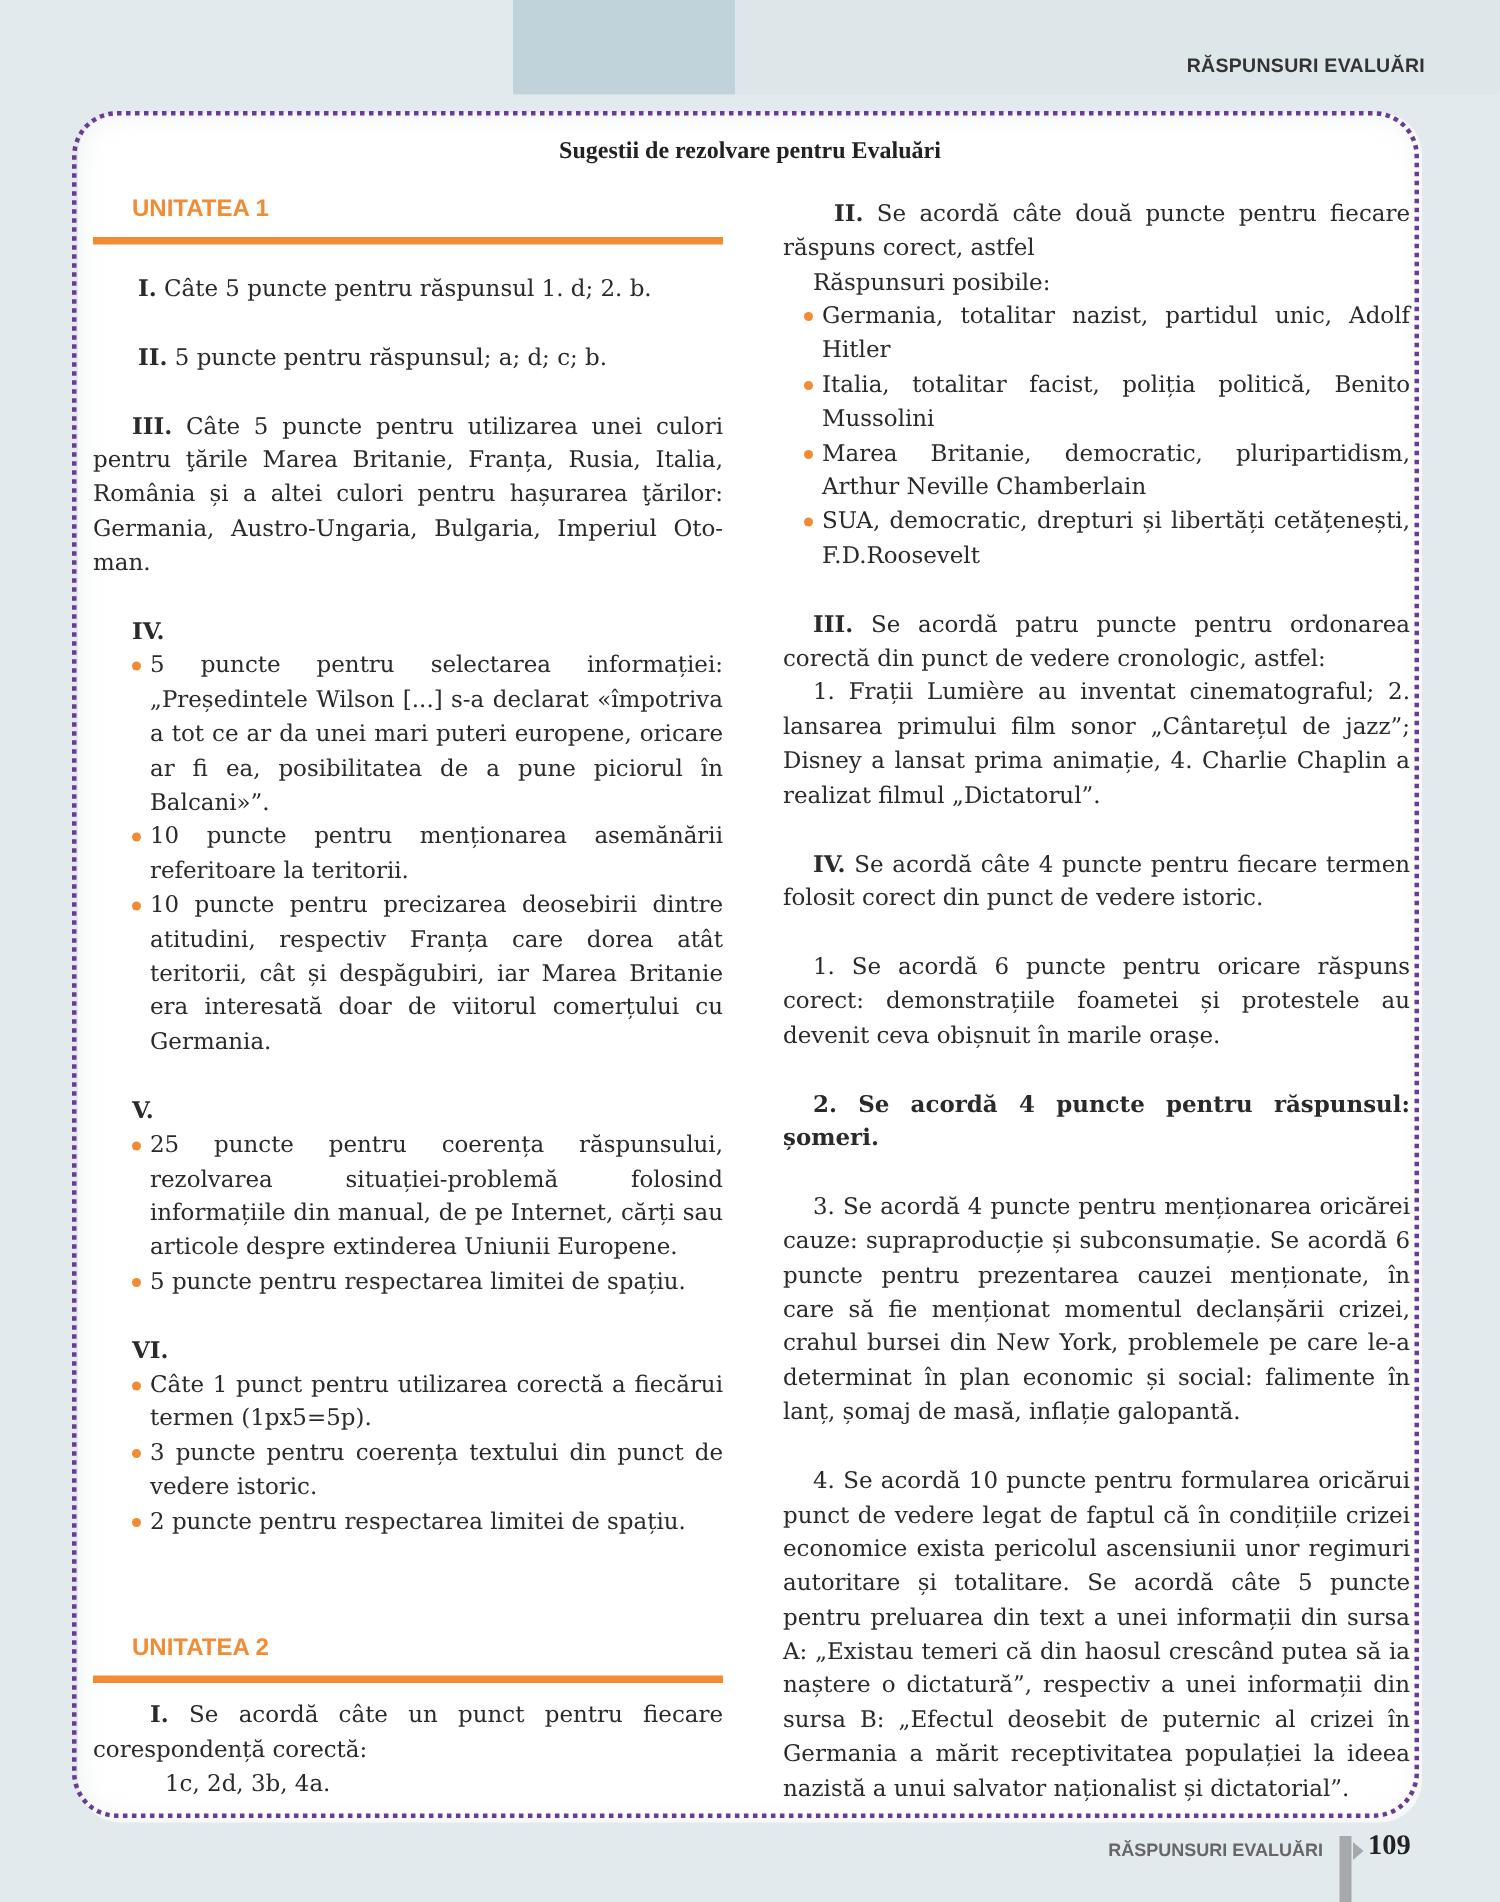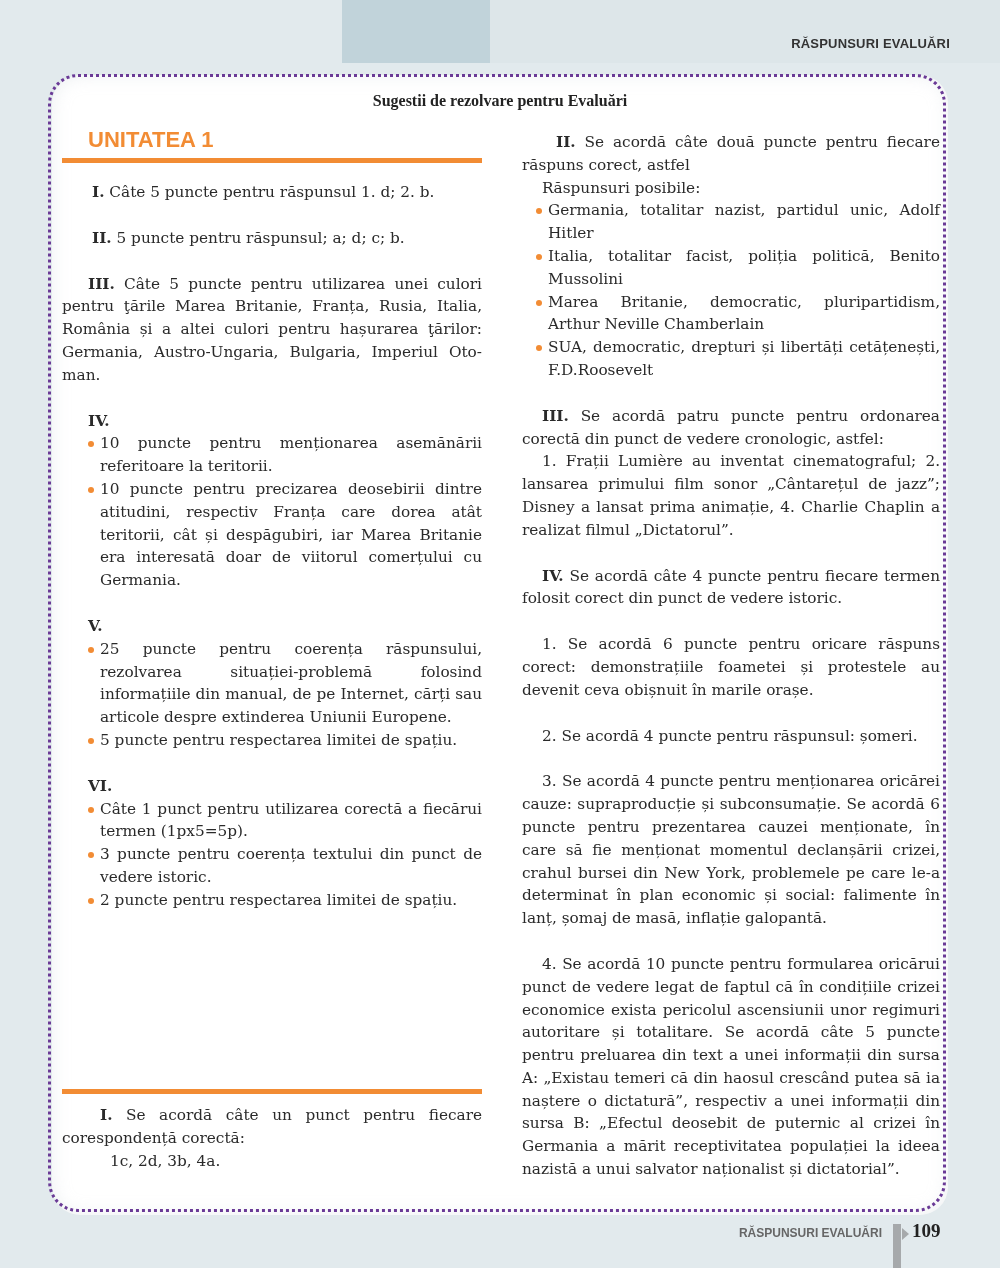--- a/index.html
+++ b/index.html
@@ -34,21 +34,21 @@
   }
   .title {
     position:absolute; left:0; right:0; top:92px; text-align:center;
     font-family:"Liberation Serif", serif; font-weight:bold; font-size:16px; color:#222;
   }
   .col { position:absolute; font-size:15.3px; line-height:22.8px; text-align:justify; }
   .col-left { left:62px; width:420px; top:126px; }
   .col-right { left:522px; width:418px; top:131px; }
   .unit-head {
     font-family:"Liberation Sans", sans-serif; font-weight:bold; color:#f28c34;
-    font-size:22px; line-height:28px; padding-left:26px;
+    font-size:16px; line-height:28px; padding-left:26px;
   }
   .unit-rule { height:5px; background:#f28c34; margin:4px 0 18px 0; }
   p { margin:0; }
   .gap { height:23px; }
   .ind1 { text-indent:30px; }
   .ind2 { padding-left:26px; }
   .ind3 { padding-left:48px; }
   b { font-weight:bold; }
   ul.bl { list-style:none; margin:0; padding:0 0 0 26px; }
   ul.bl li { position:relative; padding-left:12px; }
@@ -94,20 +94,21 @@
 
   <p class="ind1" style="padding-left:0;text-indent:30px;"><b>I.</b><span> Câte 5 puncte pentru  răspunsul 1. d; 2. b.</span></p>
   <div class="gap"></div>
   <p style="text-indent:30px;"><b>II.</b><span> 5 puncte pentru  răspunsul; a; d; c; b.</span></p>
   <div class="gap"></div>
   <p style="text-indent:26px;"><b>III.</b><span> Câte 5 puncte pentru utilizarea unei culori pentru ţările Marea Britanie, Franța, Rusia, Italia, România și a altei culori pentru hașurarea ţărilor: Germania, Austro-Ungaria, Bulgaria, Imperiul Oto­man.</span></p>
   <div class="gap"></div>
 
   <p class="ind2"><b>IV.</b></p>
   <ul class="bl">
+    <li><span class="dot"></span><span>5 puncte pentru selectarea informației: „Președintele Wilson [...] s-a declarat «împotriva a tot ce ar da unei mari puteri europene, oricare ar fi ea, posibilitatea de a pune piciorul în Balcani»”.</span></li>
     <li><span class="dot"></span><span>10 puncte pentru menționarea asemănării referitoare la teritorii.</span></li>
     <li><span class="dot"></span><span>10 puncte pentru precizarea deosebirii dintre atitudini, respectiv Franța care dorea atât teritorii, cât și despăgubiri, iar Marea Britanie era interesată doar de viitorul comerțului cu Germania.</span></li>
   </ul>
   <div class="gap"></div>
 
   <p class="ind2"><b>V.</b></p>
   <ul class="bl">
     <li><span class="dot"></span><span>25 puncte pentru coerența răspunsului, rezolvarea situației-problemă folosind informațiile din manual, de pe Internet, cărți sau articole despre extinderea Uniunii Europene.</span></li>
     <li><span class="dot"></span><span>5 puncte pentru respectarea limitei de spațiu.</span></li>
   </ul>
@@ -115,20 +116,21 @@
 
   <p class="ind2"><b>VI.</b></p>
   <ul class="bl">
     <li><span class="dot"></span><span>Câte 1 punct pentru utilizarea corectă a fiecărui termen (1px5=5p).</span></li>
     <li><span class="dot"></span><span>3 puncte pentru coerența textului din punct de vedere istoric.</span></li>
     <li><span class="dot"></span><span>2 puncte pentru respectarea limitei de spațiu.</span></li>
   </ul>
 </div>
 
 <div class="col" style="left:62px;width:420px;top:1085px;">
+  <div class="unit-head">UNITATEA 2</div>
   <div class="unit-rule" style="margin-bottom:10px;"></div>
   <p style="text-indent:38px;"><b>I.</b><span> Se acordă câte un punct pentru fiecare corespondență corectă:</span></p>
   <p class="ind3">1c, 2d, 3b, 4a.</p>
 </div>
 
 <div class="col col-right">
   <p style="text-indent:34px;"><b>II.</b><span> Se acordă câte două puncte pentru fiecare răspuns corect, astfel</span></p>
   <p style="padding-left:20px;">Răspunsuri posibile:</p>
   <ul class="bl" style="padding-left:14px;">
     <li><span class="dot"></span><span>Germania, totalitar nazist, partidul unic, Adolf Hitler</span></li>
@@ -140,21 +142,21 @@
 
   <p style="text-indent:20px;"><b>III.</b><span> Se acordă patru puncte pentru ordonarea corectă din punct de vedere cronologic, astfel:</span></p>
   <p style="text-indent:20px;">1. Frații Lumière au inventat cinematograful; 2. lansarea primului film sonor „Cântarețul de jazz”; Disney a lansat prima animație, 4. Charlie Chaplin a realizat filmul „Dictatorul”.</p>
   <div class="gap"></div>
 
   <p style="text-indent:20px;"><b>IV.</b><span> Se acordă câte 4 puncte pentru fiecare termen folosit corect din punct de vedere istoric.</span></p>
   <div class="gap"></div>
 
   <p style="text-indent:20px;">1. Se acordă 6 puncte pentru oricare răspuns corect: demonstrațiile foametei și protestele au devenit ceva obișnuit în marile orașe.</p>
   <div class="gap"></div>
-  <p style="text-indent:20px;">2. Se acordă 4 puncte pentru răspunsul: șomeri.</p>
+  <p style="text-indent:20px;font-weight:bold;">2. Se acordă 4 puncte pentru răspunsul: șomeri.</p>
   <div class="gap"></div>
   <p style="text-indent:20px;">3. Se acordă 4 puncte pentru menționarea oricărei cauze: supraproducție și subconsumație. Se acordă 6 puncte pentru prezentarea cauzei menționate, în care să fie menționat momentul declanșării crizei, crahul bursei din New York, problemele pe care le-a determinat în plan economic și social: falimente în lanț, șomaj de masă, inflație galopantă.</p>
   <div class="gap"></div>
   <p style="text-indent:20px;">4. Se acordă 10 puncte pentru formularea oricărui punct de vedere legat de faptul că în condițiile crizei economice exista pericolul ascensiunii unor regimuri autoritare și totalitare. Se acordă câte 5 puncte pentru preluarea din text a unei informații din sursa A: „Existau temeri că din haosul crescând putea să ia naștere o dictatură”, respectiv a unei informații din sursa B: „Efectul deosebit de puternic al crizei în Germania a mărit receptivitatea populației la ideea nazistă a unui salvator naționalist și dictatorial”.</p>
 </div>
 
 <div class="footer">
   <span class="footer-label">RĂSPUNSURI EVALUĂRI</span>
   <span class="footer-bar"></span>
   <span class="footer-arrow"></span>

